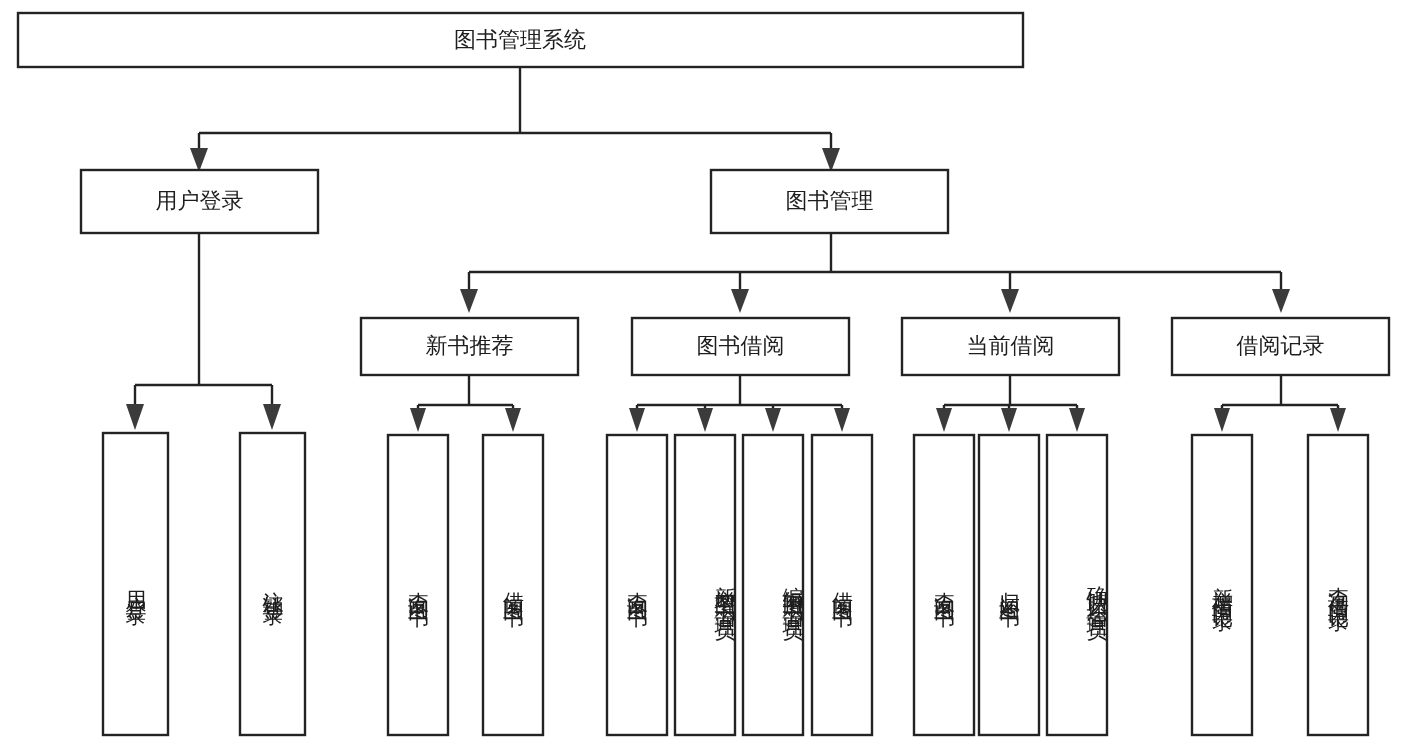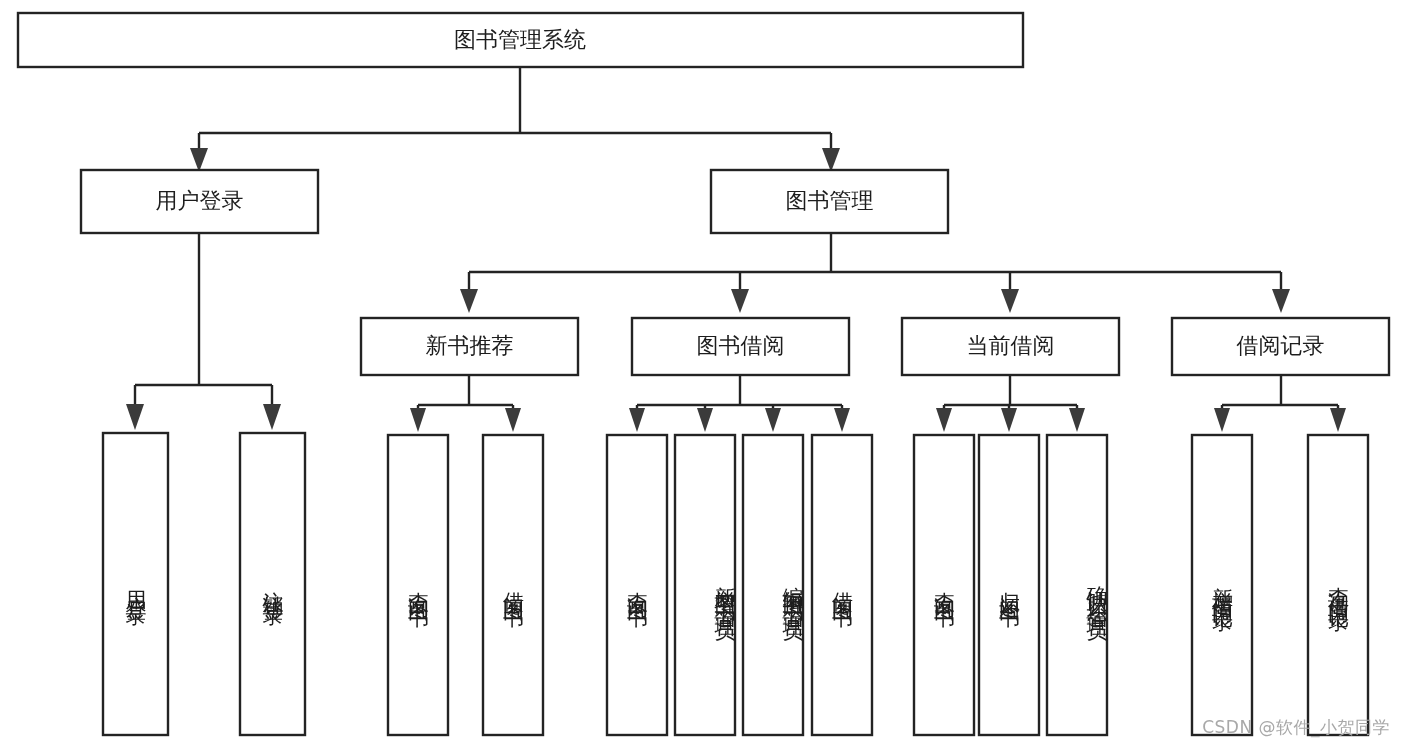--- a/index.html
+++ b/index.html
@@ -217,15 +217,14 @@
     <div class="vbox-label centered" style="left:812px; top:435px; width:60px; height:300px;">借阅图书</div>
 
     <div class="vbox-label centered" style="left:914px; top:435px; width:60px; height:300px;">查询图书</div>
     <div class="vbox-label centered" style="left:979px; top:435px; width:60px; height:300px;">归还图书</div>
     <div class="vbox-label topped" style="left:1047px; top:435px; width:60px; height:300px; padding-top:6px;">确认归还（管理员）</div>
 
     <div class="vbox-label centered" style="left:1192px; top:435px; width:60px; height:300px;">新增借阅记录</div>
     <div class="vbox-label centered" style="left:1308px; top:435px; width:60px; height:300px;">查询借阅记录</div>
   </div>
 
-  <div id="watermark">CSDN @软件_小贺同学</div>
 
 </div>
 
 </body></html>

